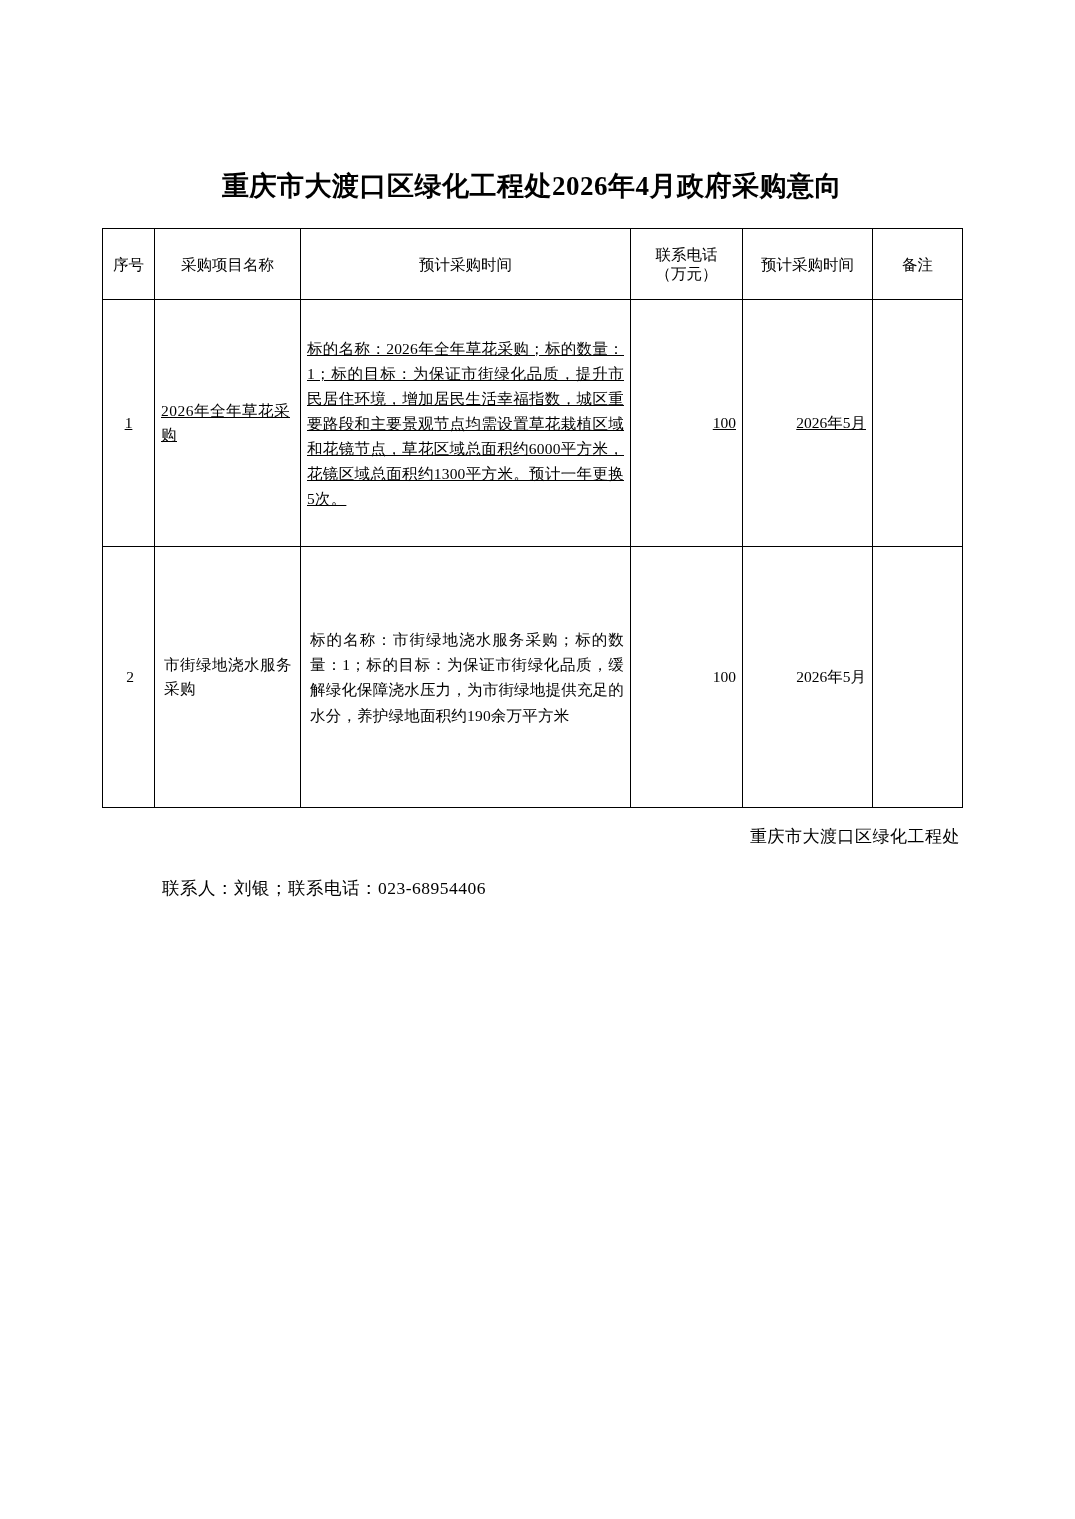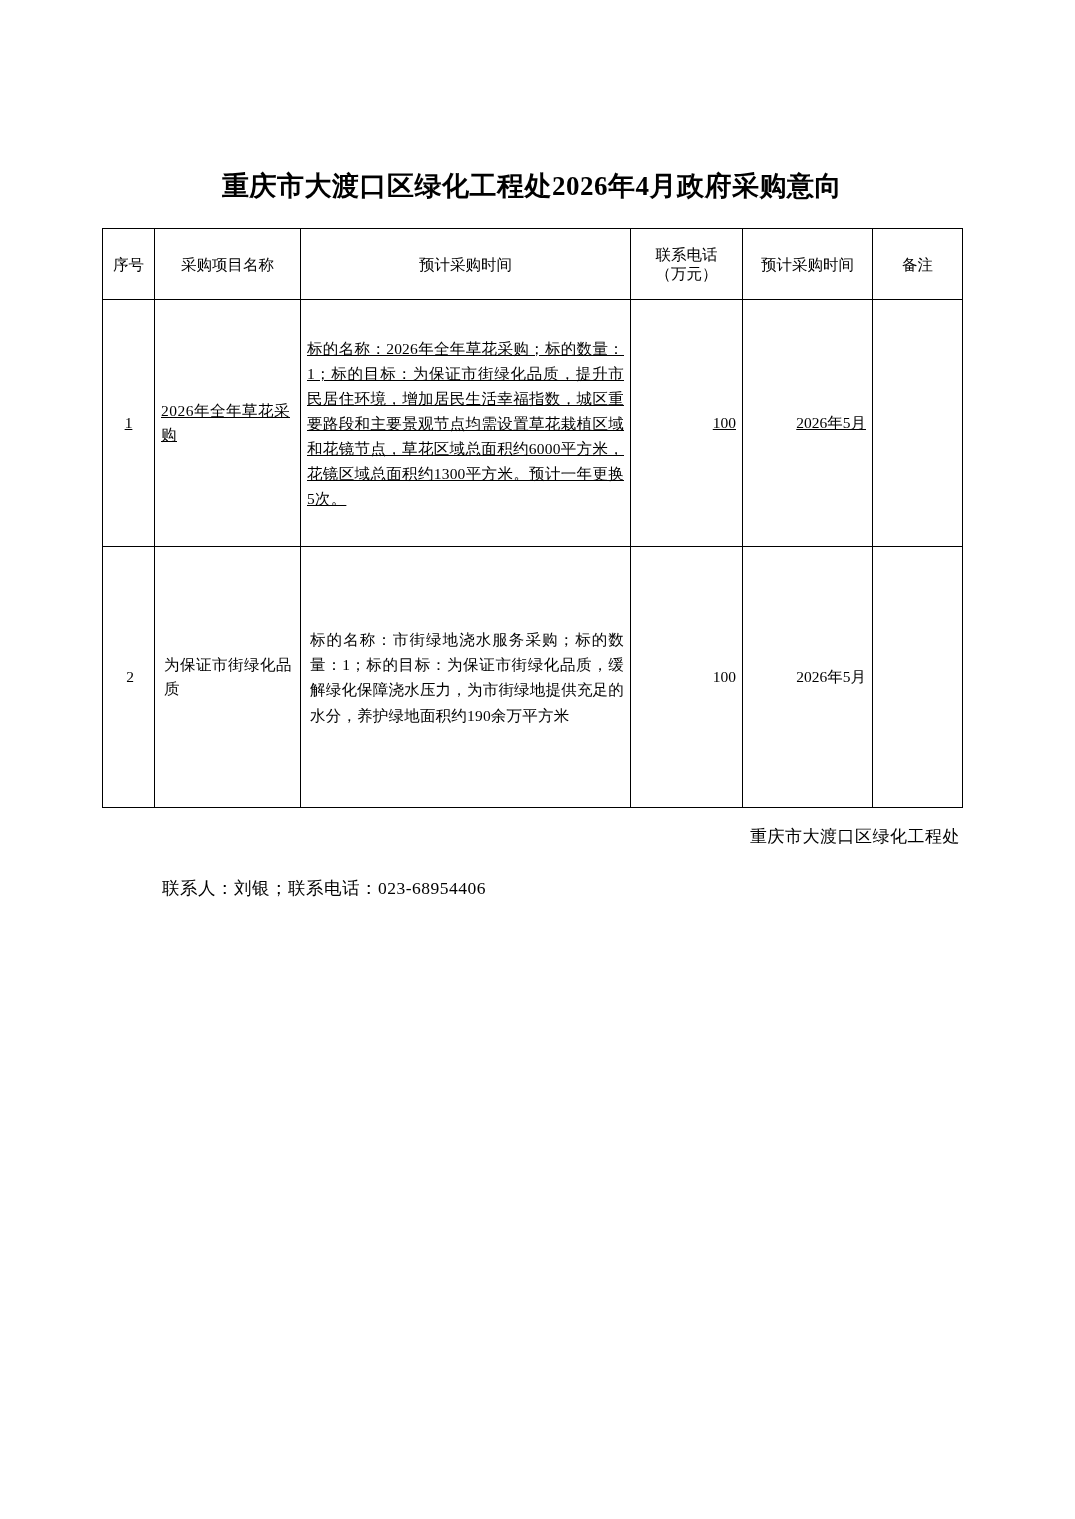--- a/index.html
+++ b/index.html
@@ -139,21 +139,21 @@
         <tr class="row-1">
           <td class="cell-seq">1</td>
           <td class="cell-name">2026年全年草花采购</td>
           <td class="cell-desc">标的名称：2026年全年草花采购；标的数量：1；标的目标：为保证市街绿化品质，提升市民居住环境，增加居民生活幸福指数，城区重要路段和主要景观节点均需设置草花栽植区域和花镜节点，草花区域总面积约6000平方米，花镜区域总面积约1300平方米。预计一年更换5次。</td>
           <td class="cell-budget">100</td>
           <td class="cell-time">2026年5月</td>
           <td class="cell-remark"></td>
         </tr>
         <tr class="row-2">
           <td class="cell-seq">2</td>
-          <td class="cell-name">为保证市街绿化品质</td>
+          <td class="cell-name">市街绿地浇水服务采购</td>
           <td class="cell-desc">标的名称：市街绿地浇水服务采购；标的数量：1；标的目标：为保证市街绿化品质，缓解绿化保障浇水压力，为市街绿地提供充足的水分，养护绿地面积约190余万平方米</td>
           <td class="cell-budget">100</td>
           <td class="cell-time">2026年5月</td>
           <td class="cell-remark"></td>
         </tr>
       </tbody>
     </table>
   </div>
 
   <div class="signature">

